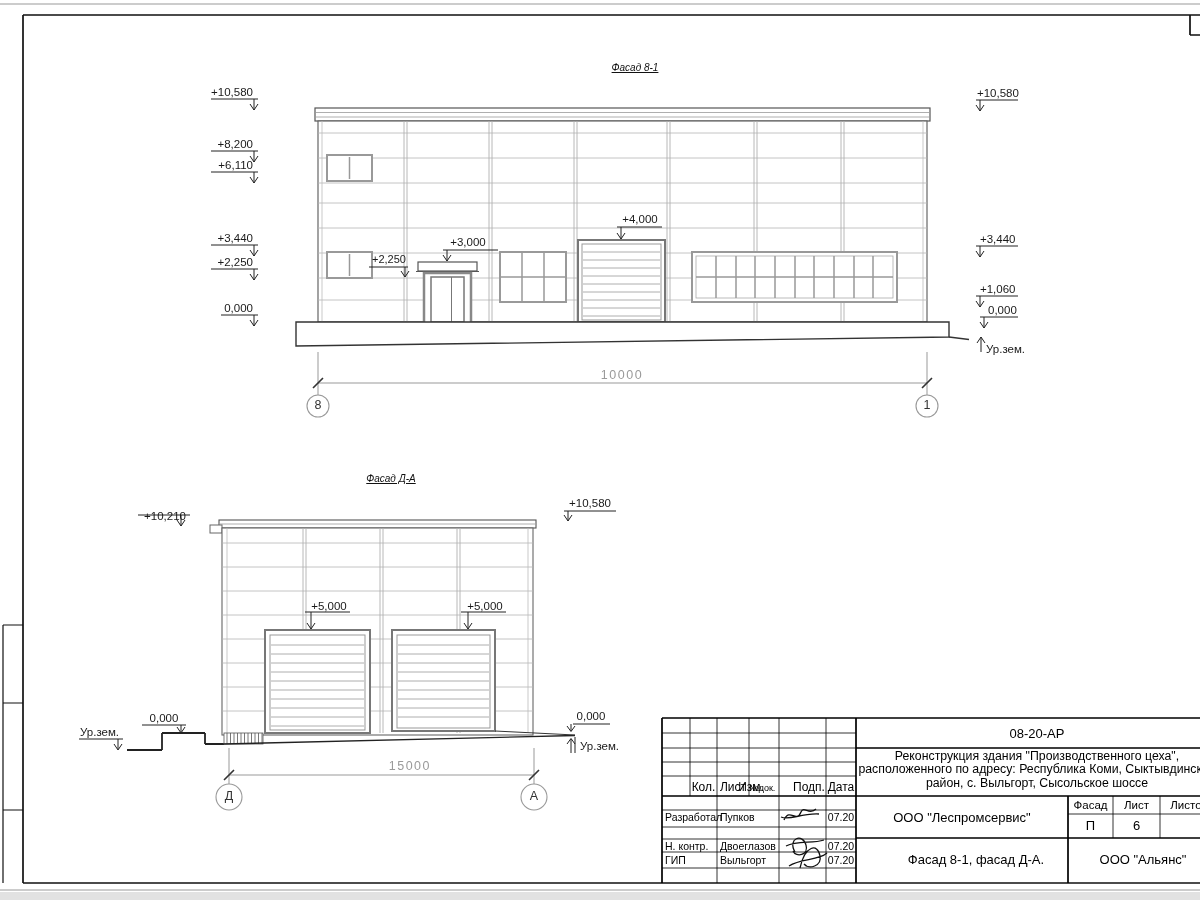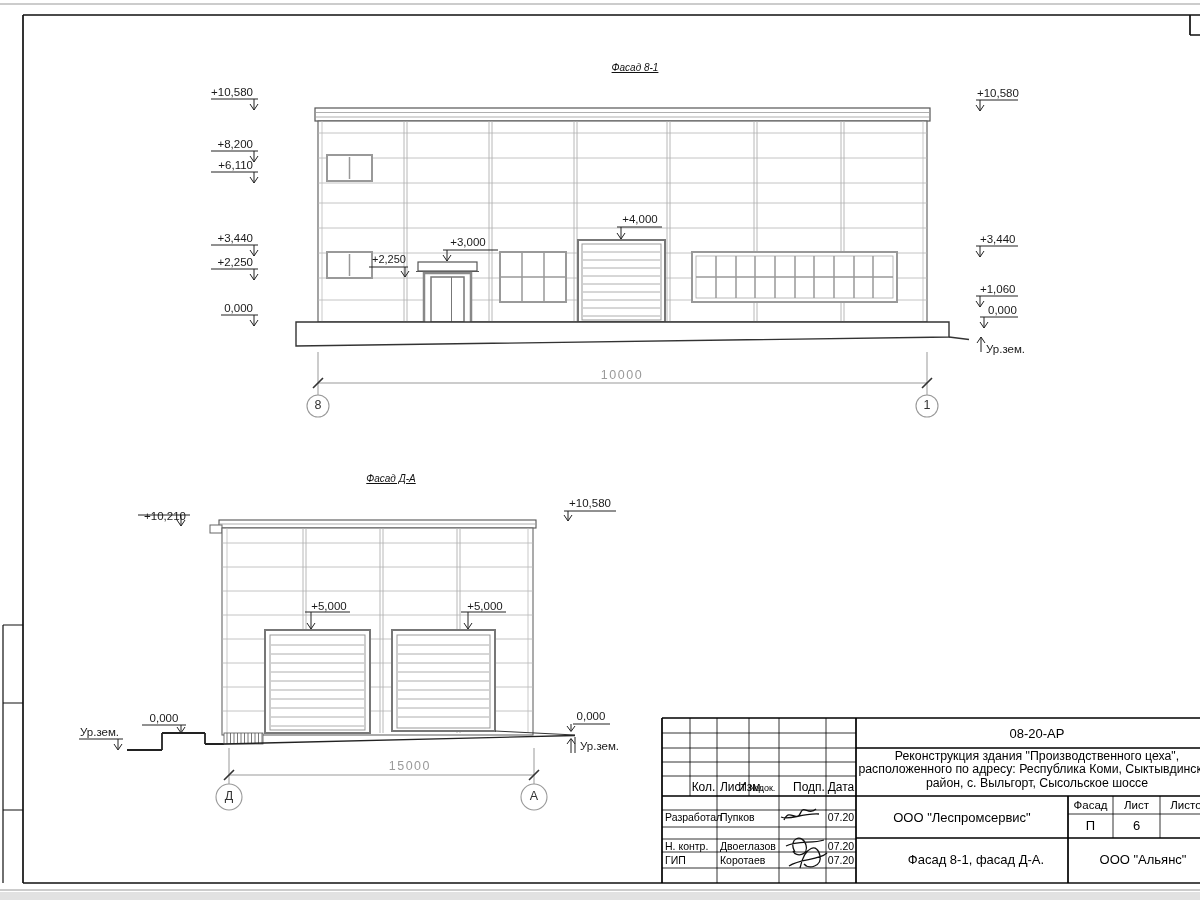--- a/index.html
+++ b/index.html
@@ -192,21 +192,21 @@
 <div class="lbl tb c" style="left:779px;top:781px;width:60px;">Подп.</div>
 <div class="lbl tb c" style="left:826px;top:781px;width:30px;">Дата</div>
 
 <div class="lbl tb tb-small" style="left:665px;top:812px;">Разработал</div>
 <div class="lbl tb tb-small" style="left:720px;top:812px;text-align:center;">Пупков</div>
 <div class="lbl tb tb-small c" style="left:826px;top:812px;width:30px;">07.20</div>
 <div class="lbl tb tb-small" style="left:665px;top:841px;">Н. контр.</div>
 <div class="lbl tb tb-small" style="left:720px;top:841px;">Двоеглазов</div>
 <div class="lbl tb tb-small c" style="left:826px;top:841px;width:30px;">07.20</div>
 <div class="lbl tb tb-small" style="left:665px;top:855px;">ГИП</div>
-<div class="lbl tb tb-small" style="left:720px;top:855px;">Коротаев</div>
+<div class="lbl tb tb-small" style="left:720px;top:855px;">Выльгорт</div>
 <div class="lbl tb tb-small c" style="left:826px;top:855px;width:30px;">07.20</div>
 
 <div class="lbl tb tb-big c" style="left:856px;top:811px;width:212px;">ООО "Леспромсервис"</div>
 <div class="lbl tb tb-big c" style="left:856px;top:853px;width:240px;">Фасад 8-1, фасад Д-А.</div>
 <div class="lbl tb tb-big c" style="left:1068px;top:853px;width:150px;">ООО "Альянс"</div>
 
 <div class="lbl tb c" style="left:1068px;top:799px;width:45px;font-size:11.5px;">Фасад</div>
 <div class="lbl tb c" style="left:1113px;top:799px;width:47px;font-size:11.5px;">Лист</div>
 <div class="lbl tb c" style="left:1160px;top:799px;width:58px;font-size:11.5px;">Листов</div>
 <div class="lbl tb tb-big c" style="left:1068px;top:819px;width:45px;">П</div>

